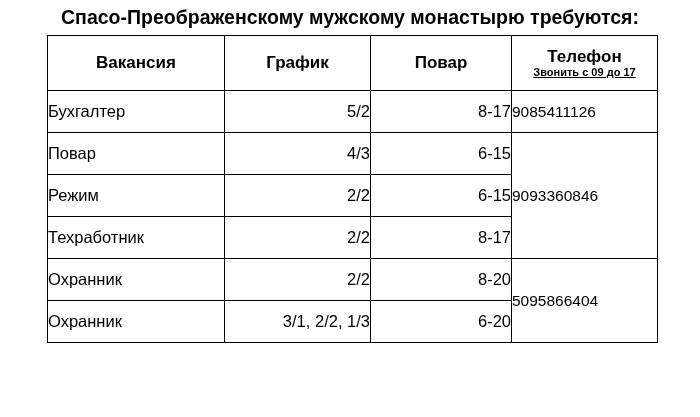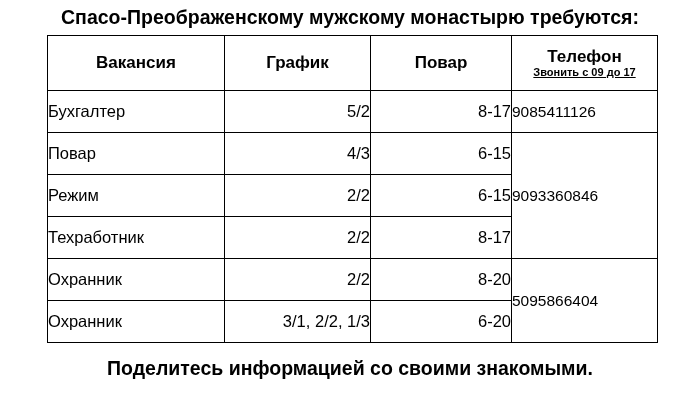--- a/index.html
+++ b/index.html
@@ -150,15 +150,14 @@
         <tr>
           <td class="cell-vac">Охранник</td>
           <td class="cell-center">3/1, 2/2, 1/3</td>
           <td class="cell-center">6-20</td>
         </tr>
 
       </tbody>
     </table>
   </div>
 
-  <div class="footer">Поделитесь информацией со своими знакомыми.</div>
 
 </div>
 
 </body></html>

